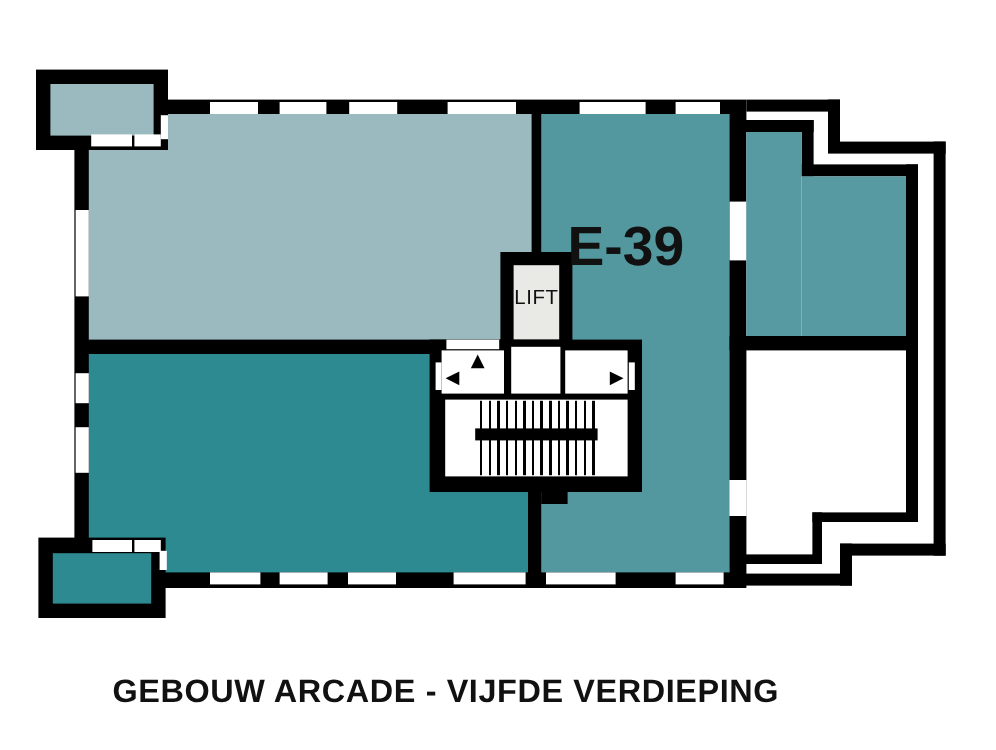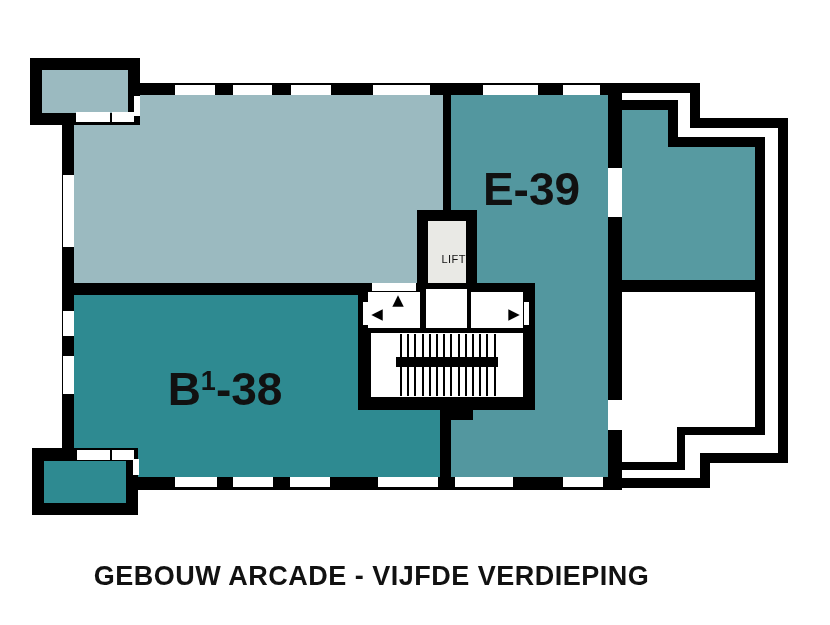--- a/index.html
+++ b/index.html
@@ -9,21 +9,21 @@
   .wall{background:var(--c-wall);}
   .win{background:#fff;}
   .fill-a37{background:var(--c-a37);}
   .fill-b38{background:var(--c-b38);}
   .fill-e39{background:var(--c-e39);}
   .fill-wing{background:var(--c-wing);}
   .fill-lift{background:var(--c-lift);}
   .room-label{color:var(--c-text);font-weight:bold;font-size:46px;line-height:46px;
               text-align:center;letter-spacing:0px;white-space:nowrap;}
   .room-label .sup{font-size:27px;vertical-align:15px;}
-  .lift-label{color:var(--c-text);font-size:11px;line-height:13px;text-align:right;letter-spacing:0.5px;margin-top:12px;}
+  .lift-label{color:var(--c-text);font-size:17px;line-height:13px;text-align:center;letter-spacing:0.5px;}
   .arrow{color:var(--c-wall);font-size:15px;line-height:15px;text-align:center;
          font-family:"DejaVu Sans", sans-serif;}
   .title{color:var(--c-text);font-weight:bold;font-size:27px;line-height:27px;
          text-align:center;letter-spacing:0.5px;white-space:nowrap;}
   .treads{background:repeating-linear-gradient(to right, var(--c-wall) 0 2px, transparent 2px 7.2px);}
 </style>
 </head>
 <body>
 
 <div id="plan">
@@ -101,20 +101,17 @@
   <div class="abs wall" style="left:608px;top:280px;width:157px;height:12px;"></div>
   <div class="abs fill-wing" style="left:622px;top:110px;width:46px;height:170px;"></div>
   <div class="abs fill-wing" style="left:668px;top:147px;width:87px;height:133px;"></div>
 
   <div class="abs wall" style="left:677px;top:427px;width:88px;height:8px;"></div>
   <div class="abs wall" style="left:677px;top:427px;width:8px;height:43px;"></div>
   <div class="abs wall" style="left:618px;top:462px;width:67px;height:8px;"></div>
 
   <div class="abs win" style="left:608px;top:400px;width:14px;height:30px;"></div>
 
-  <div class="abs room-label" style="left:100px;top:358px;width:250px;">
-    <span>B</span><span class="sup">1</span><span>-38</span>
-  </div>
-  <div class="abs room-label" style="left:451px;top:166px;width:141px;margin-left:10px;">E-39</div>
+  <div class="abs room-label" style="left:451px;top:182px;width:141px;">E-39</div>
 
   <div class="abs title" style="left:0px;top:563px;width:743px;">GEBOUW ARCADE - VIJFDE VERDIEPING</div>
 
 </div>
 
 </body></html>

